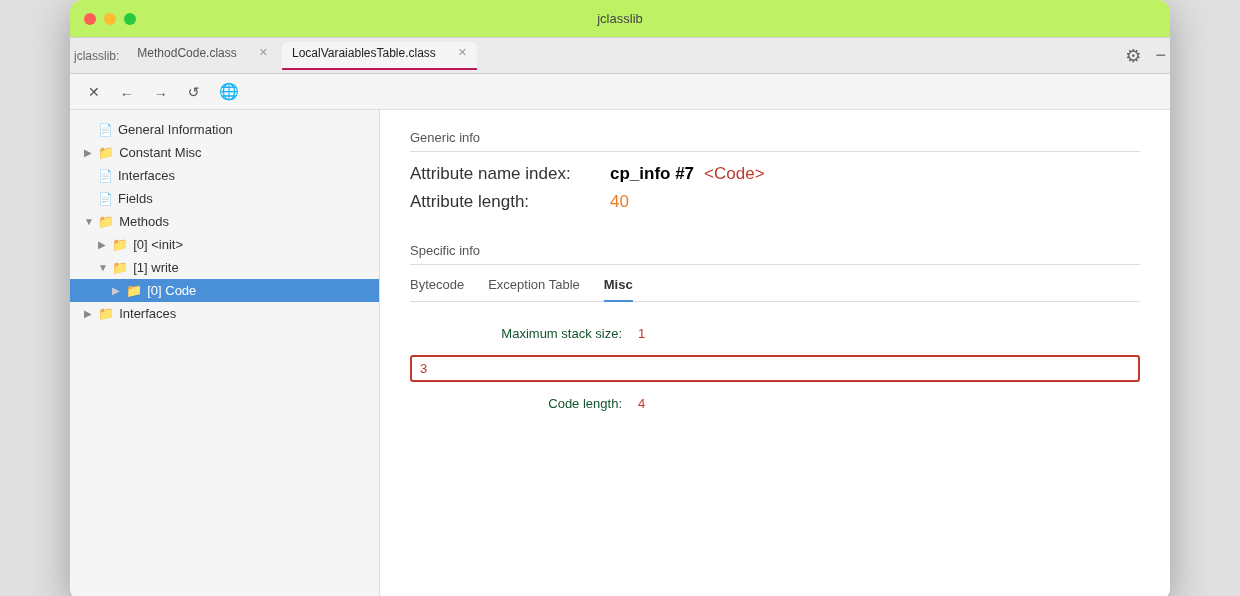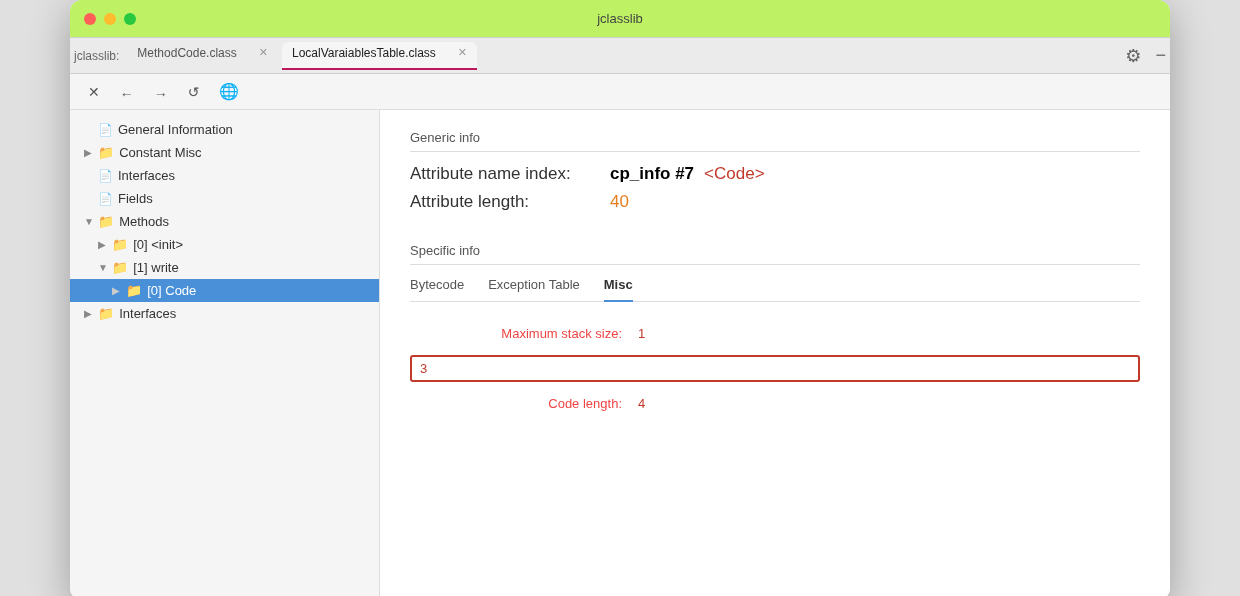--- a/index.html
+++ b/index.html
@@ -189,21 +189,21 @@
       border-bottom: 2px solid #4a90d9;
     }
     .detail-row {
       display: flex;
       align-items: center;
       margin-bottom: 10px;
       font-size: 13px;
       padding: 4px 8px;
     }
     .detail-label {
-      color: #ef4444;
+      color: #14532d;
       min-width: 220px;
       text-align: right;
       padding-right: 16px;
     }
     .detail-value-red { color: #c0392b; font-weight: 500; }
     .highlighted-row {
       border: 2px solid #c0392b;
       border-radius: 3px;
     }
     .tabs-row-wrapper {

